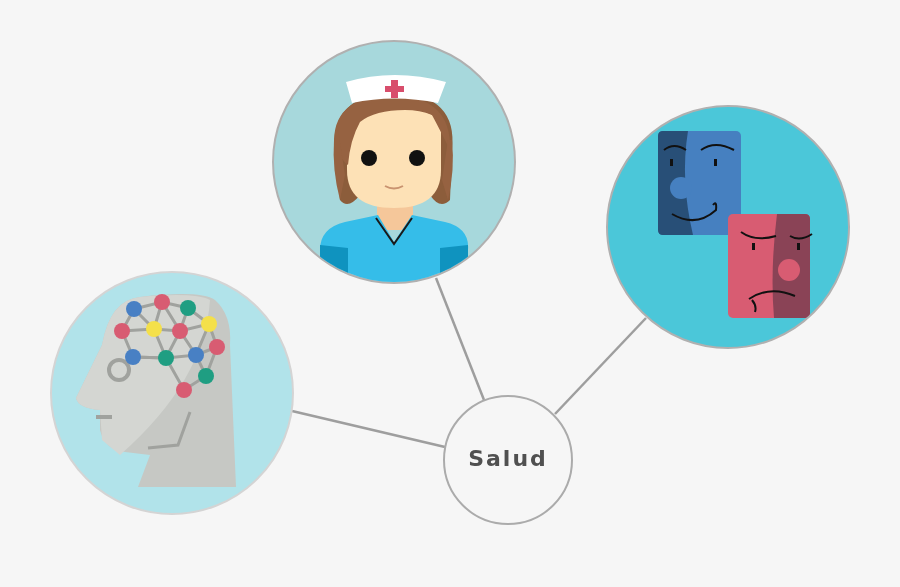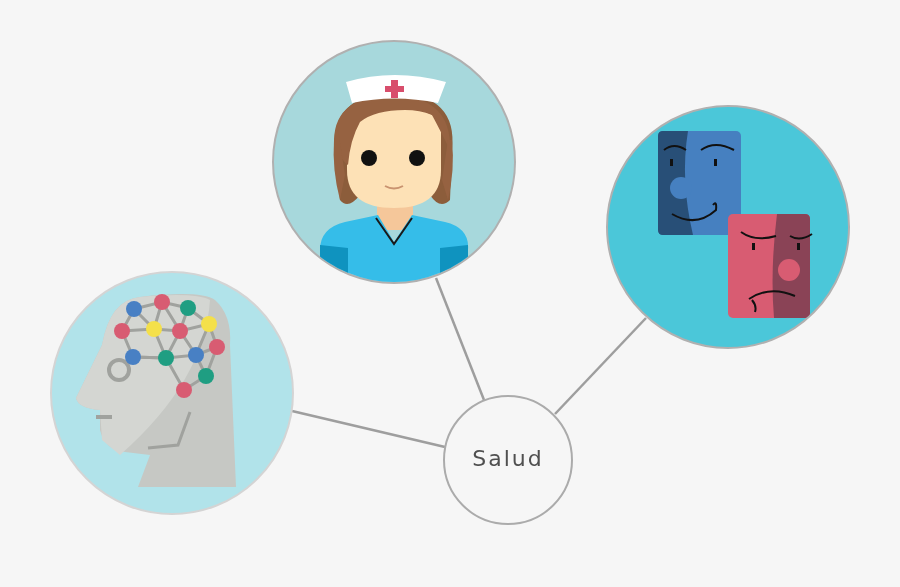--- a/index.html
+++ b/index.html
@@ -1,18 +1,18 @@
 <!DOCTYPE html>
 <html><head>
   <meta charset="utf-8">
   <style>
     html, body { margin: 0; padding: 0; }
     body { width: 900px; height: 587px; background: #f6f6f6; position: relative; overflow: hidden; font-family: "DejaVu Sans", sans-serif; }
     svg.canvas { position: absolute; left: 0; top: 0; }
-    .center-label { position: absolute; left: 443px; top: 398px; width: 130px; height: 120px; display: flex; align-items: center; justify-content: center; color: #505050; font-weight: normal; font-size: 22px; letter-spacing: 2px; line-height: 31px; }
+    .center-label { position: absolute; left: 443px; top: 398px; width: 130px; height: 120px; display: flex; align-items: center; justify-content: center; color: #505050; font-weight: bold; font-size: 22px; letter-spacing: 2px; line-height: 31px; }
   </style>
 </head>
 <body>
 
 <svg class="canvas" width="900" height="587" viewBox="0 0 900 587">
 
   <g stroke="#9e9e9e" stroke-width="2.5" fill="none">
     <line x1="292" y1="411" x2="445" y2="447"></line>
     <line x1="436" y1="278" x2="484" y2="400"></line>
     <line x1="646" y1="318" x2="555" y2="414"></line>

